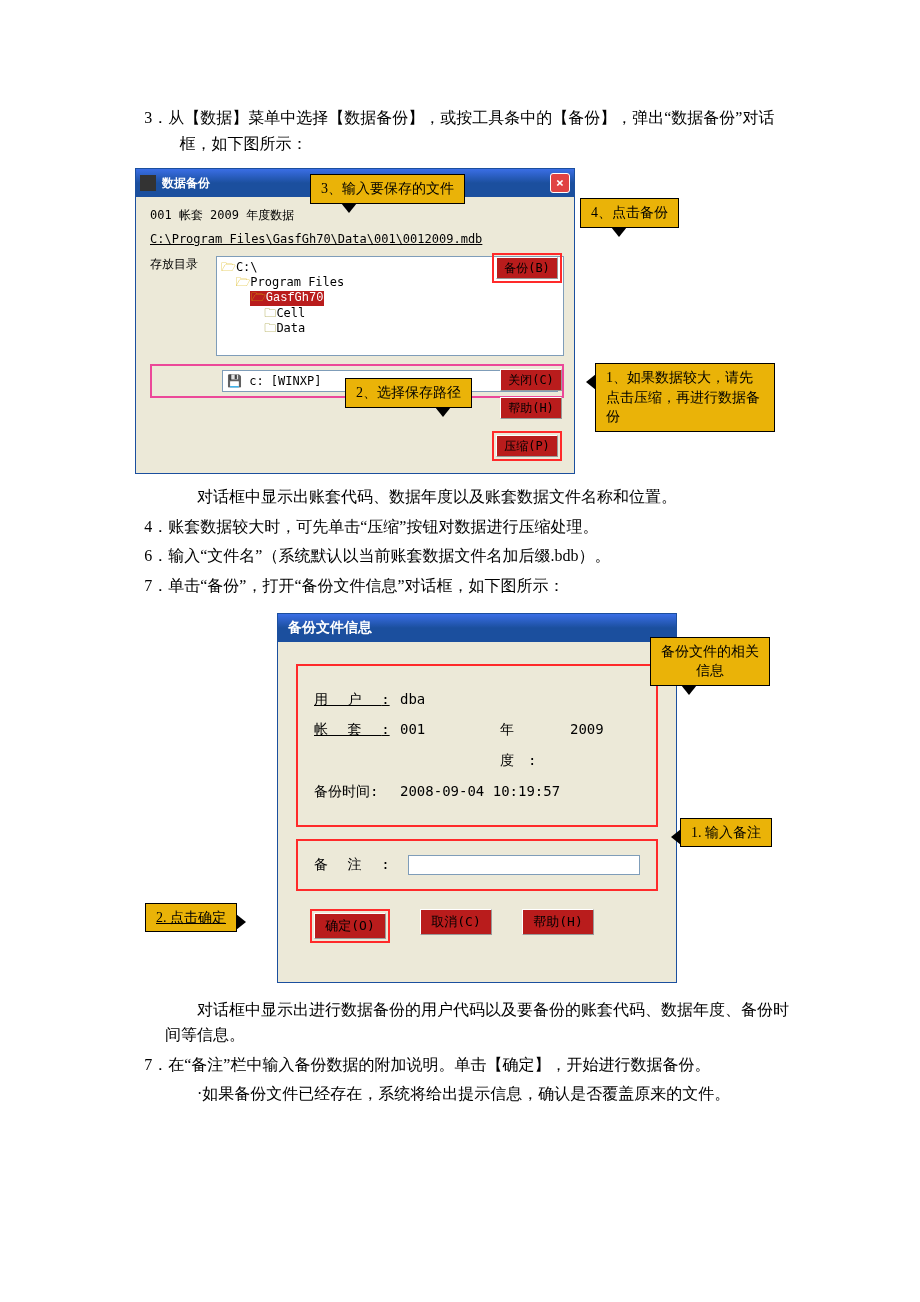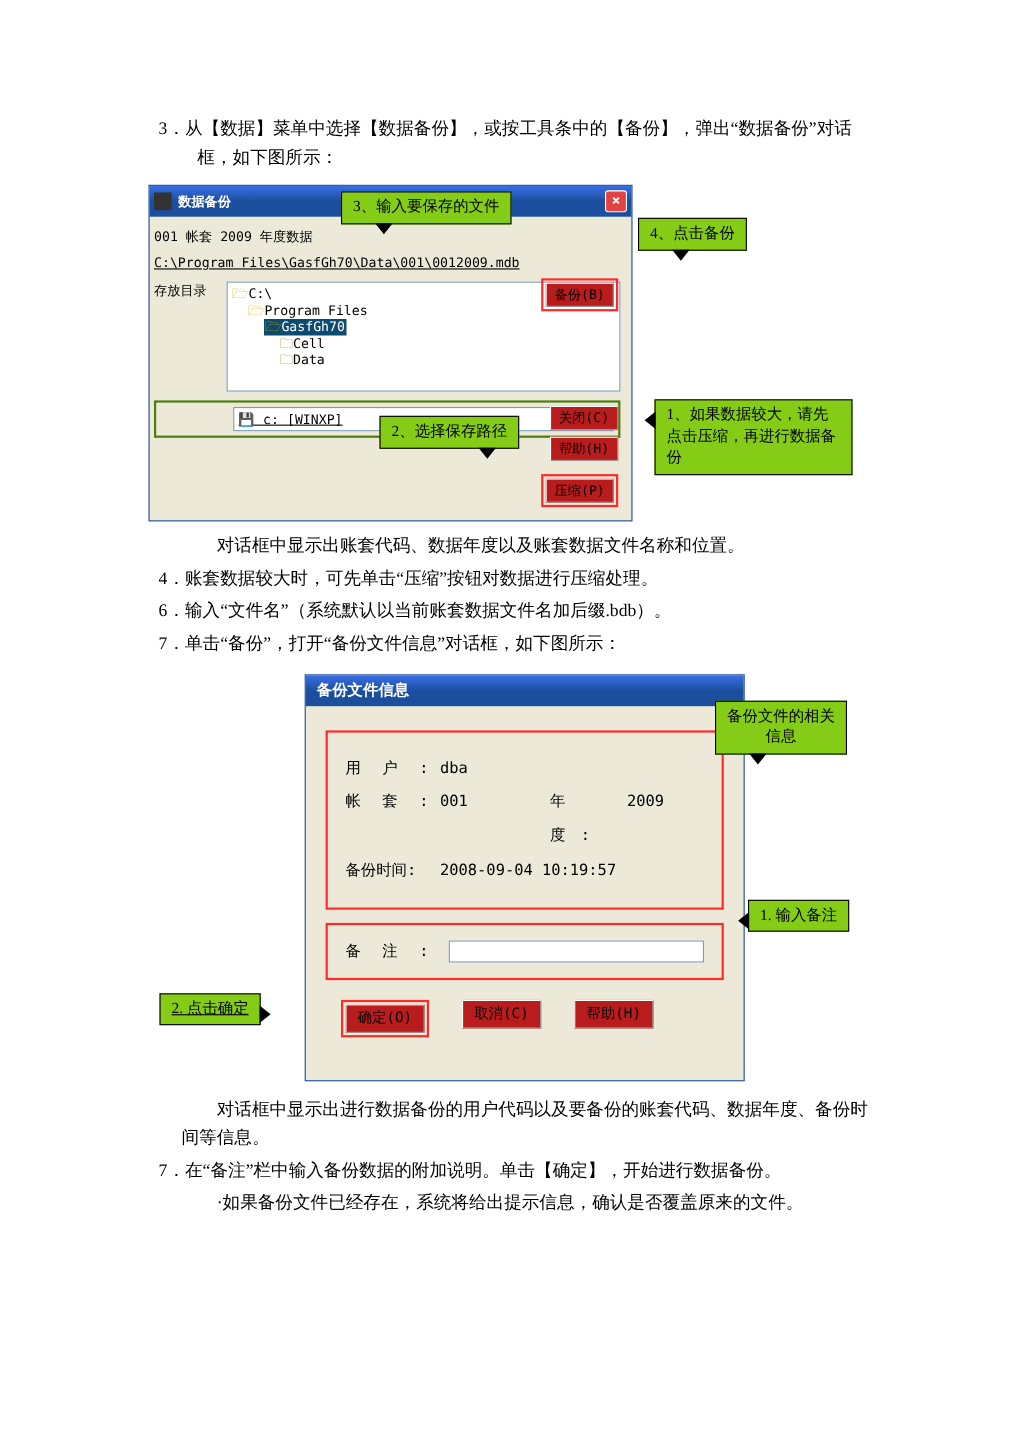--- a/index.html
+++ b/index.html
@@ -59,21 +59,21 @@
     background: #e04343;
     border: 1px solid #fff;
     border-radius: 3px;
     color: #fff;
     text-align: center;
     line-height: 17px;
     font-size: 13px;
     font-weight: bold;
   }
   .dlg1-body {
-    padding: 10px 10px 6px 4px;
+    padding: 10px 10px 6px 14px;
     color: #000;
   }
   .row { margin-bottom: 8px; }
   .static { font-size: 12px; }
   .filepath-row {
     display: flex;
     align-items: center;
     gap: 12px;
     border: 2px solid #ff2a2a;
     padding: 4px 4px;
@@ -97,31 +97,30 @@
   .tree-box {
     flex: 1;
     height: 100px;
     background: #fff;
     border: 1px solid #7f9db9;
     padding: 3px 4px;
     line-height: 1.25;
     overflow: hidden;
   }
   .tree-box .node { white-space: pre; }
-  .tree-box .hl { background: #0c4a6e; color: #fff; display: inline-block; padding: 0 1px; }
+  .tree-box .hl { background: #b91c1c; color: #fff; display: inline-block; padding: 0 1px; font-family: Liberation Mono, monospace; }
   .fld { color: #8a8000; }
   .fld-open { color: #d8b000; }
   .drive-row {
     display: flex;
     gap: 12px;
     margin-top: 8px;
     align-items: center;
-    border: 2px solid #4d7c0f;
+    border: 2px solid #ec4899;
     padding: 4px;
-    text-decoration: underline;
   }
   .drive-sel {
     flex: 1;
     height: 22px;
     border: 1px solid #7f9db9;
     background: #fff;
     display: flex;
     align-items: center;
     padding: 0 4px;
     font-size: 12px;
@@ -149,21 +148,21 @@
     position: absolute;
     right: 12px;
     display: flex; flex-direction: column;
     gap: 6px;
   }
   .red-box { border: 2px solid #ff2a2a; padding: 2px; display: inline-block; }
 
   
   .callout {
     position: absolute;
-    background: #84cc16;
+    background: #eab308;
     border: 1px solid #000;
     font-size: 14px;
     padding: 4px 10px;
     color: #000;
     line-height: 1.4;
   }
   .callout::after {
     content: "";
     position: absolute;
     width: 0; height: 0;
@@ -210,21 +209,21 @@
     font-size: 14px;
   }
   .dlg2-body { padding: 22px 18px 14px 18px; }
   .info-block {
     border: 2px solid #ff2a2a;
     padding: 18px 16px;
     line-height: 2.2;
     margin-bottom: 12px;
   }
   .info-row { display: flex; }
-  .info-lbl { width: 86px; letter-spacing: 1.4em; white-space: nowrap; }
+  .info-lbl { width: 86px; letter-spacing: 1.4em; white-space: nowrap; text-decoration: underline; }
   .info-lbl2 { width: 86px; white-space: nowrap; }
   .info-lbl2::after{content:":"}
   .info-lbl::after{content:":"; letter-spacing: 0;}
   .info-val { flex: 1; font-family: monospace; }
   .info-yr-lbl { width: 60px; letter-spacing: 1em; }
   .info-yr-lbl::after{content:":"; letter-spacing: 0;}
   .note-block {
     border: 2px solid #ff2a2a;
     padding: 14px 16px;
     display: flex;

